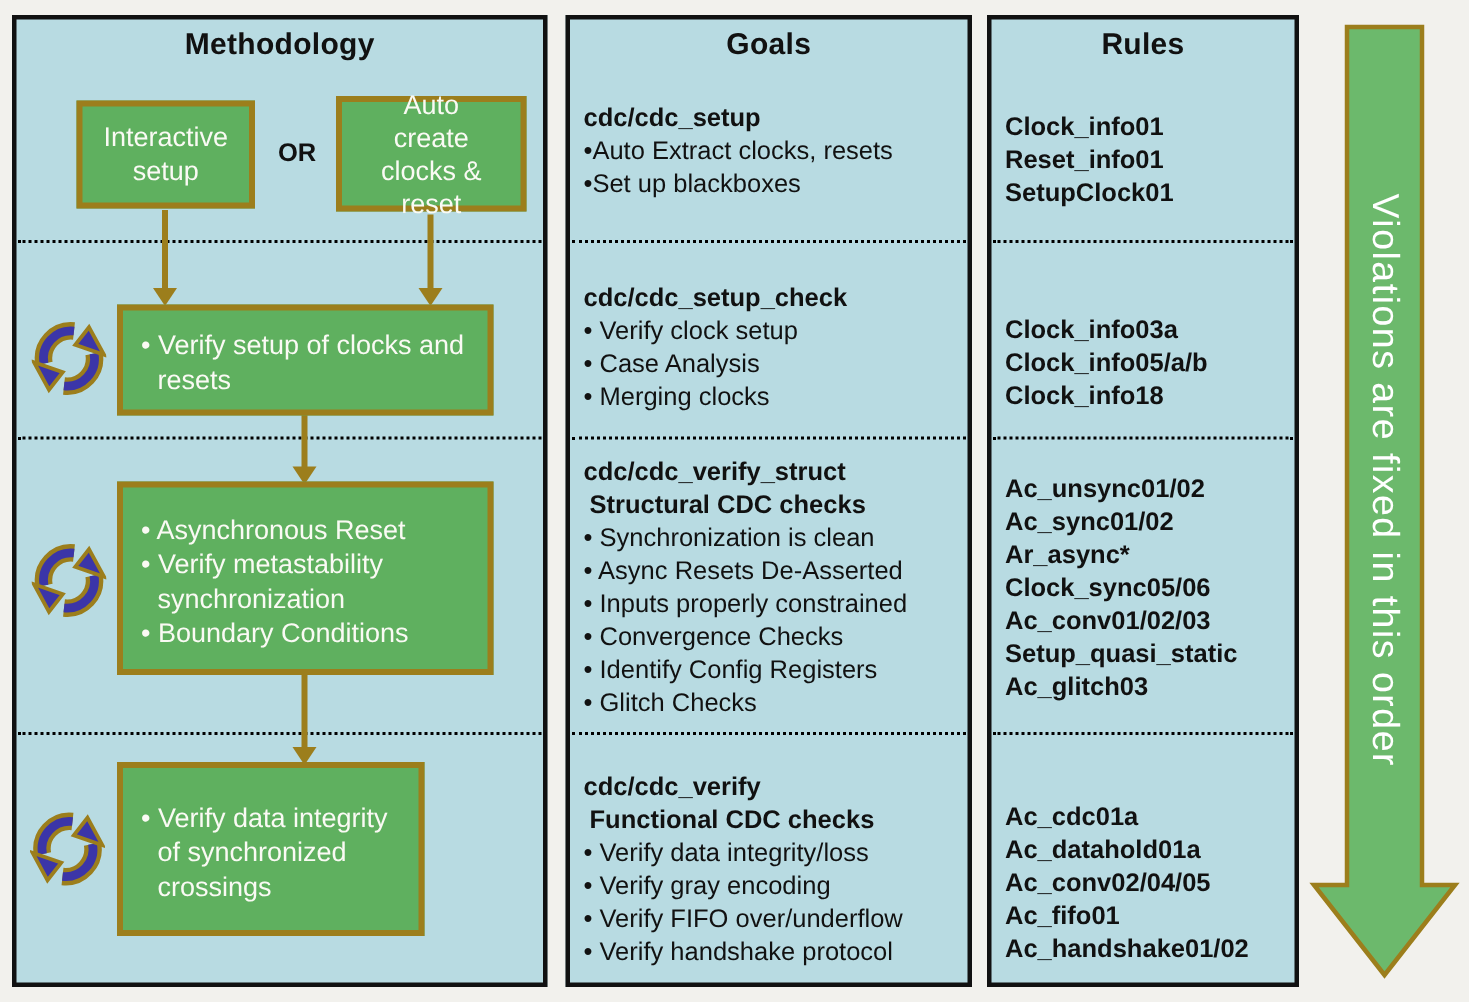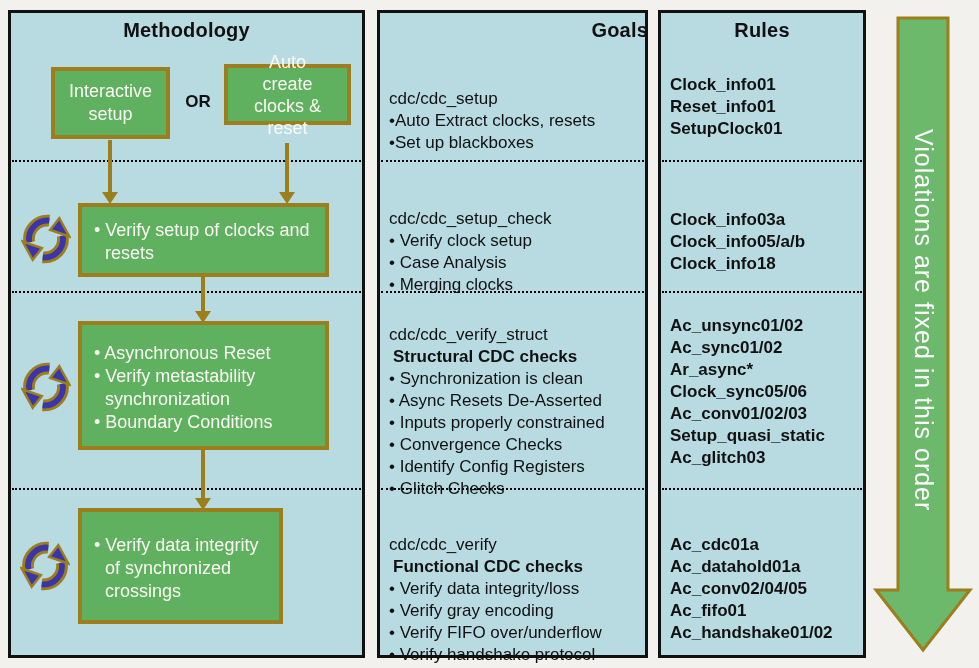--- a/index.html
+++ b/index.html
@@ -11,34 +11,34 @@
   body{background:var(--page-bg);font-family:"Liberation Sans","DejaVu Sans",sans-serif;color:var(--ink);}
   .stage{position:relative;width:979px;height:668px;background:var(--page-bg);overflow:hidden;}
 
   .panel{position:absolute;top:10px;height:648px;background:var(--panel-bg);border:3px solid var(--panel-border);box-sizing:border-box;}
   .panel-m{left:8px;width:357px;}
   .panel-g{left:377px;width:271px;}
   .panel-r{left:658px;width:208px;}
 
   .hdr{position:absolute;top:19px;text-align:center;font-size:20px;font-weight:700;letter-spacing:.2px;}
   .hdr-m{left:8px;width:357px;}
-  .hdr-g{left:377px;width:271px;text-align:right;}
+  .hdr-g{left:377px;width:271px;}
   .hdr-r{left:658px;width:208px;}
 
   .dots{position:absolute;height:0;border-top:2px dotted #000;}
   .dm{left:12px;width:349px;}
   .dg{left:381px;width:263px;}
   .dr{left:662px;width:200px;}
   .dy1{top:160px;} .dy2{top:291px;} .dy3{top:488px;}
 
   .gbox{position:absolute;background:var(--box-green);border:4px solid var(--olive);box-sizing:border-box;
         color:var(--box-text);font-size:18px;line-height:23px;display:flex;flex-direction:column;justify-content:center;}
   .startbox{align-items:center;text-align:center;padding:2px 16px;}
   .box-interactive{left:51px;top:67px;width:119px;height:72px;}
-  .box-autocreate{left:224px;top:64px;width:127px;height:61px;line-height:22px;}
+  .box-autocreate{left:224px;top:64px;width:127px;height:77px;line-height:22px;}
   .stepbox{padding:4px 8px 0 12px;}
   .step1{left:78px;top:203px;width:251px;height:74px;}
   .step2{left:78px;top:321px;width:251px;height:129px;}
   .step3{left:78px;top:508px;width:205px;height:116px;}
   .stepline{padding-left:11px;text-indent:-11px;}
 
   .or{position:absolute;left:176px;top:92px;width:44px;text-align:center;font-size:17px;font-weight:700;}
 
   .vline{position:absolute;width:4px;background:var(--olive);}
   .l1{left:108px;top:140px;height:54px;}
@@ -51,21 +51,21 @@
   .a3{left:195px;top:311px;}
   .a4{left:195px;top:498px;}
 
   .loop{position:absolute;width:50px;height:50px;}
   .loop1{left:21px;top:214px;}
   .loop2{left:21px;top:362px;}
   .loop3{left:20px;top:541px;}
 
   .gsec{position:absolute;left:389px;width:252px;font-size:17px;line-height:22px;}
   .gsec1{top:68px;} .gsec2{top:188px;} .gsec3{top:304px;} .gsec4{top:514px;}
-  .cmd{font-weight:400;margin-top:20px;}
+  .cmd{font-weight:700;}
   .sub{font-weight:700;padding-left:4px;}
 
   .rsec{position:absolute;left:670px;width:192px;font-size:17px;line-height:22px;font-weight:700;}
   .rsec1{top:74px;} .rsec2{top:209px;} .rsec3{top:315px;} .rsec4{top:534px;}
 
   .order-arrow-svg{position:absolute;left:866px;top:8px;}
   .order-arrow-label{position:absolute;left:898px;top:70px;width:50px;height:500px;
     display:flex;align-items:center;justify-content:center;
     writing-mode:vertical-rl;color:#ffffff;font-size:25px;letter-spacing:1px;white-space:nowrap;}
 </style>

